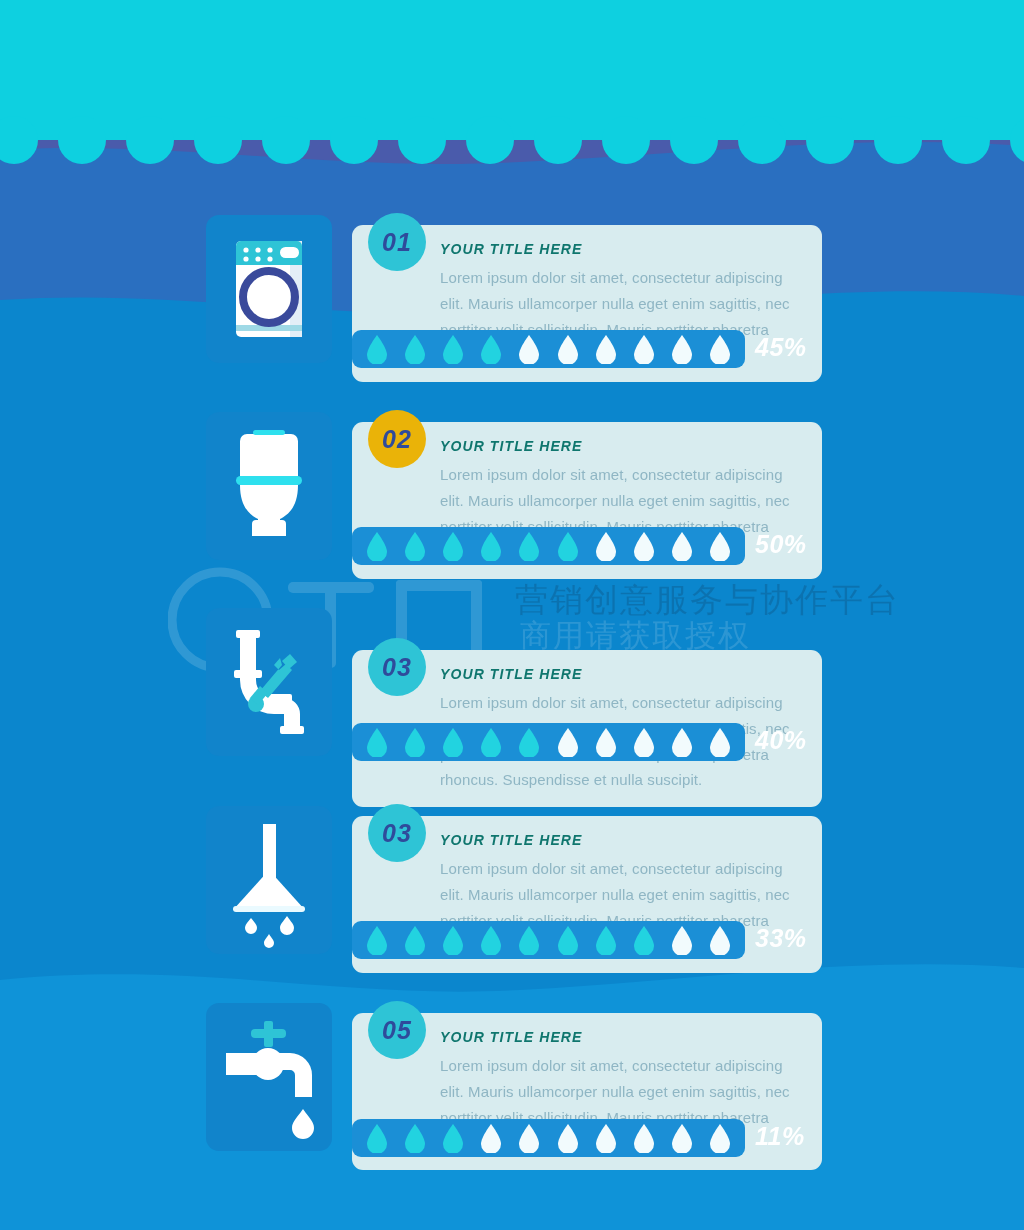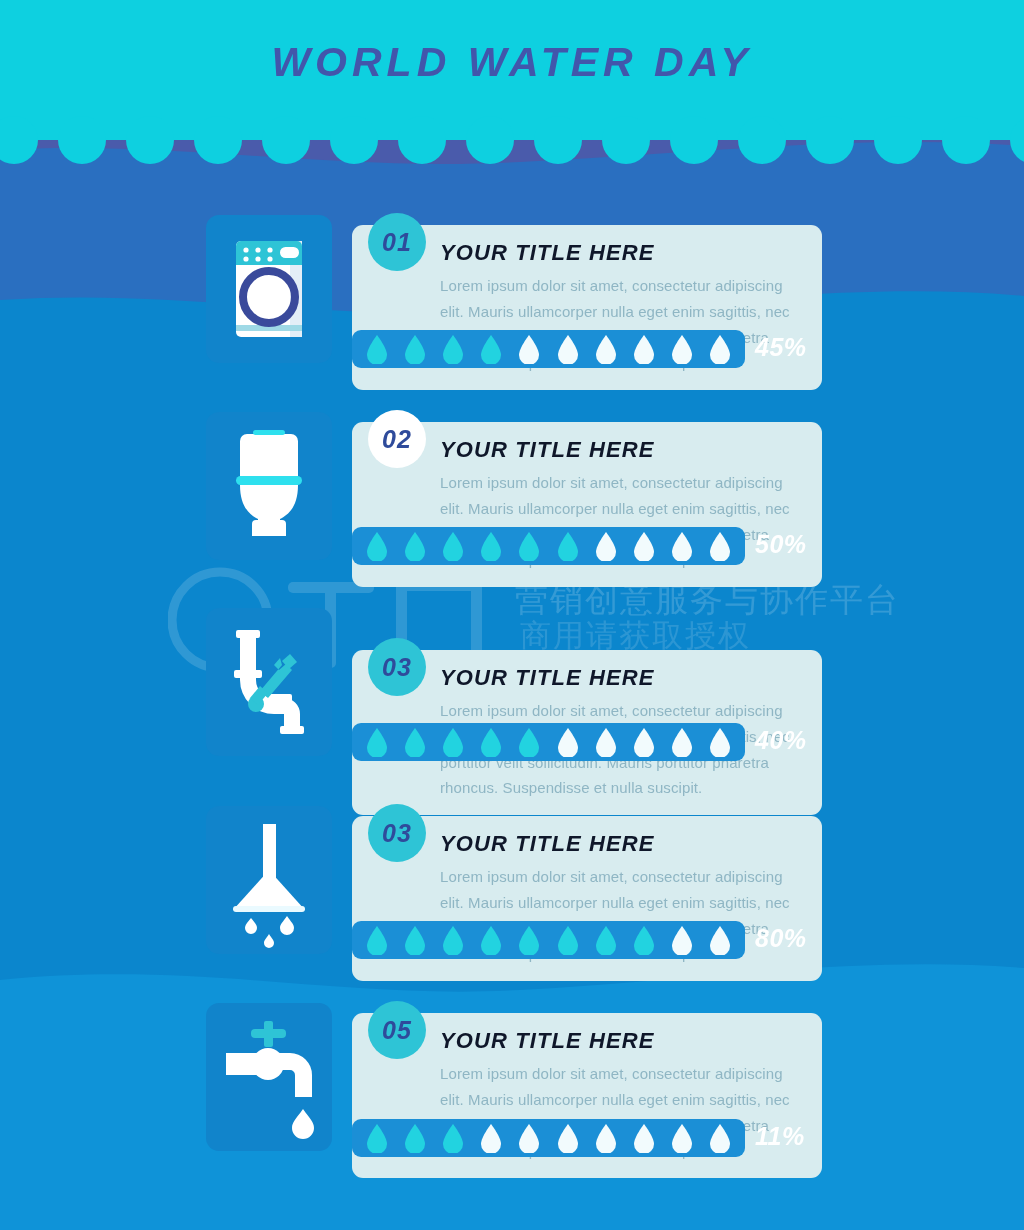--- a/index.html
+++ b/index.html
@@ -30,21 +30,21 @@
   }
 
   
   .watermark {
     position:absolute; z-index:2; pointer-events:none;
     opacity:.17;
   }
   .wm-logo { left:168px; top:560px; }
   .wm-logo svg { display:block; }
   .wm-cn {
-    left:515px; top:578px; font-size:33px; color:#ffffff;
+    left:515px; top:578px; font-size:33px; color:#0f172a;
     letter-spacing:2px; white-space:nowrap; font-family:"DejaVu Sans", sans-serif;
   }
   .wm-cn2 {
     left:520px; top:615px; font-size:31px; color:#cfe6f5;
     letter-spacing:2px; white-space:nowrap; font-family:"DejaVu Sans", sans-serif;
   }
 
   
   .rows { position:absolute; left:0; top:0; width:1024px; z-index:4; }
   .row { position:absolute; left:0; width:1024px; }
@@ -63,22 +63,22 @@
 
   .badge {
     position:absolute; left:16px; top:-12px;
     width:58px; height:58px; border-radius:50%;
     background:#2ec4d6;
     display:flex; align-items:center; justify-content:center;
     font-size:25px; font-weight:bold; font-style:italic;
     color:#2f4b9b; letter-spacing:1px;
   }
   .card-title {
-    font-size:22px; font-weight:bold; font-style:italic;
-    color:#0f172a; letter-spacing:1.1px; line-height:1;
+    font-size:14px; font-weight:bold; font-style:italic;
+    color:#0f766e; letter-spacing:1.1px; line-height:1;
     margin-bottom:9px;
   }
   .card-body {
     font-size:15px; line-height:1.72; color:#8fb6c4;
     letter-spacing:.1px;
   }
 
   
   .bar-wrap { position:absolute; left:352px; width:470px; height:38px; }
   .bar {
@@ -117,21 +117,20 @@
     <circle cx="694" cy="140" r="24"></circle>
       <circle cx="762" cy="140" r="24"></circle>
     <circle cx="830" cy="140" r="24"></circle>
       <circle cx="898" cy="140" r="24"></circle>
     <circle cx="966" cy="140" r="24"></circle>
       <circle cx="1034" cy="140" r="24"></circle>
   </g>
 </svg>
 
 <div class="header">
-  <div class="title">WORLD WATER DAY</div>
 </div>
 
 <div class="watermark wm-logo">
   <svg width="330" height="120" viewBox="0 0 330 120">
     <circle cx="52" cy="60" r="48" fill="none" stroke="#dff2fb" stroke-width="9"></circle>
     <rect x="120" y="22" width="86" height="11" rx="5" fill="#dff2fb"></rect>
     <rect x="157" y="22" width="11" height="86" rx="5" fill="#dff2fb"></rect>
     <rect x="228" y="20" width="11" height="92" rx="4" fill="#dff2fb"></rect>
     <rect x="228" y="20" width="86" height="11" rx="4" fill="#dff2fb"></rect>
     <rect x="303" y="20" width="11" height="92" rx="4" fill="#dff2fb"></rect>
@@ -189,21 +188,21 @@
         <div class="pct" style="color: rgb(255, 255, 255);">45%</div>
       </div>
     </div>
     <div class="row" style="top: 0px;">
       <div class="tile" style="top: 412px; background: rgb(17, 132, 203);">
         <svg width="126" height="148" viewBox="0 0 126 148">
           <use href="#ico-toilet-icon"></use>
         </svg>
       </div>
       <div class="card" style="top: 422px; min-height: 90px; background: rgb(216, 236, 239);">
-        <div class="badge" style="background: #ffffff;">02</div>
+        <div class="badge" style="background: #eab308;">02</div>
         <div class="card-title">YOUR TITLE HERE</div>
         <div class="card-body" style="color: rgb(143, 182, 196);">Lorem ipsum dolor sit amet, consectetur adipiscing elit. Mauris ullamcorper nulla eget enim sagittis, nec porttitor velit sollicitudin. Mauris porttitor pharetra rhoncus. Suspendisse et nulla suscipit.</div>
       </div>
       <div class="bar-wrap" style="top: 527px;">
         <div class="bar" style="background: rgb(27, 143, 214);">
           <svg class="drop" viewBox="0 0 22 30" fill="#22d3e0">
             <use href="#ico-droplet"></use>
           </svg>
           <svg class="drop" viewBox="0 0 22 30" fill="#22d3e0">
             <use href="#ico-droplet"></use>
@@ -320,21 +319,21 @@
           <svg class="drop" viewBox="0 0 22 30" fill="#22d3e0">
             <use href="#ico-droplet"></use>
           </svg>
           <svg class="drop" viewBox="0 0 22 30" fill="#f2fbfd">
             <use href="#ico-droplet"></use>
           </svg>
           <svg class="drop" viewBox="0 0 22 30" fill="#f2fbfd">
             <use href="#ico-droplet"></use>
           </svg>
         </div>
-        <div class="pct" style="color: rgb(255, 255, 255);">80%</div>
+        <div class="pct" style="color: rgb(255, 255, 255);">33%</div>
       </div>
     </div>
     <div class="row" style="top: 0px;">
       <div class="tile" style="top: 1003px; background: rgb(17, 132, 203);">
         <svg width="126" height="148" viewBox="0 0 126 148">
           <use href="#ico-faucet-icon"></use>
         </svg>
       </div>
       <div class="card" style="top: 1013px; min-height: 88px; background: rgb(216, 236, 239);">
         <div class="badge" style="background: rgb(46, 196, 214);">05</div>

